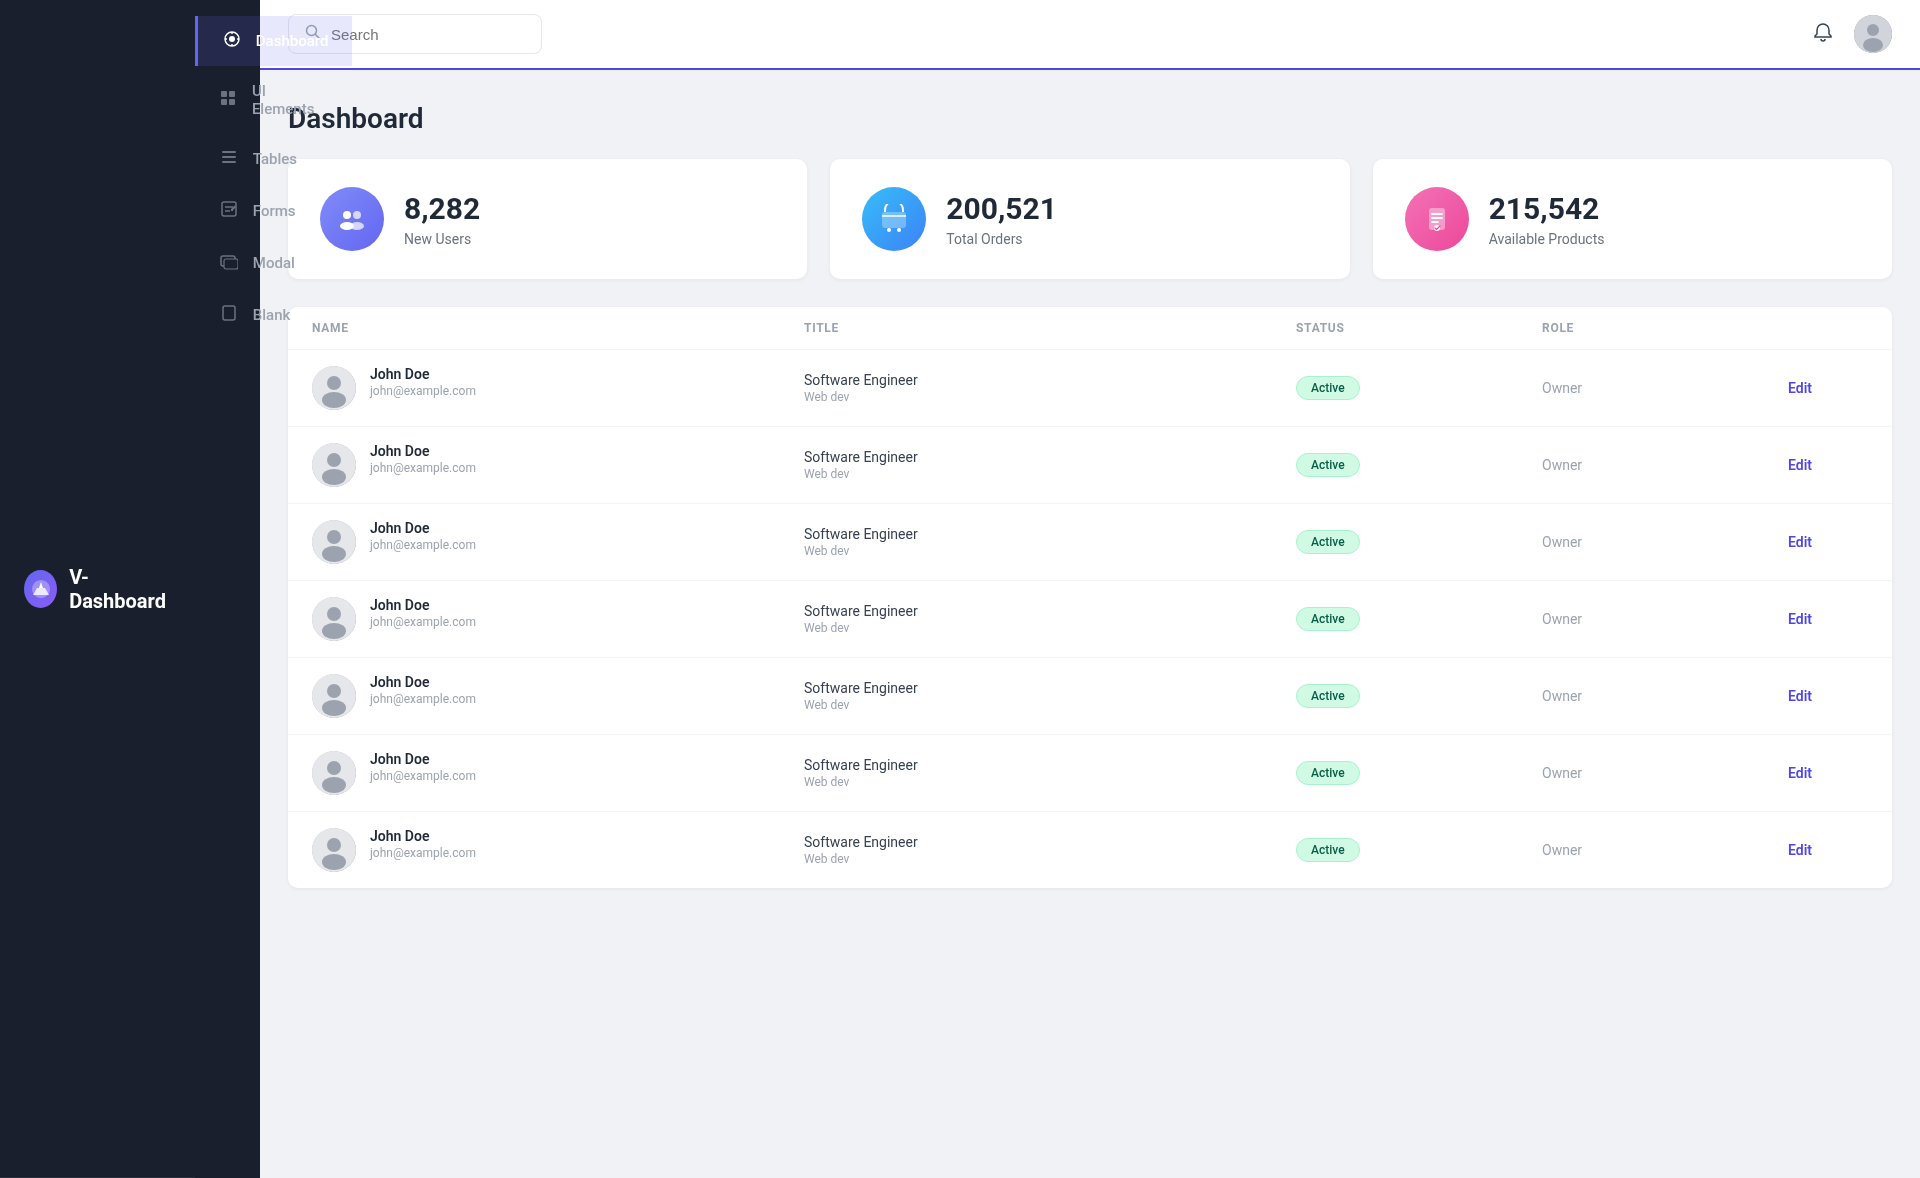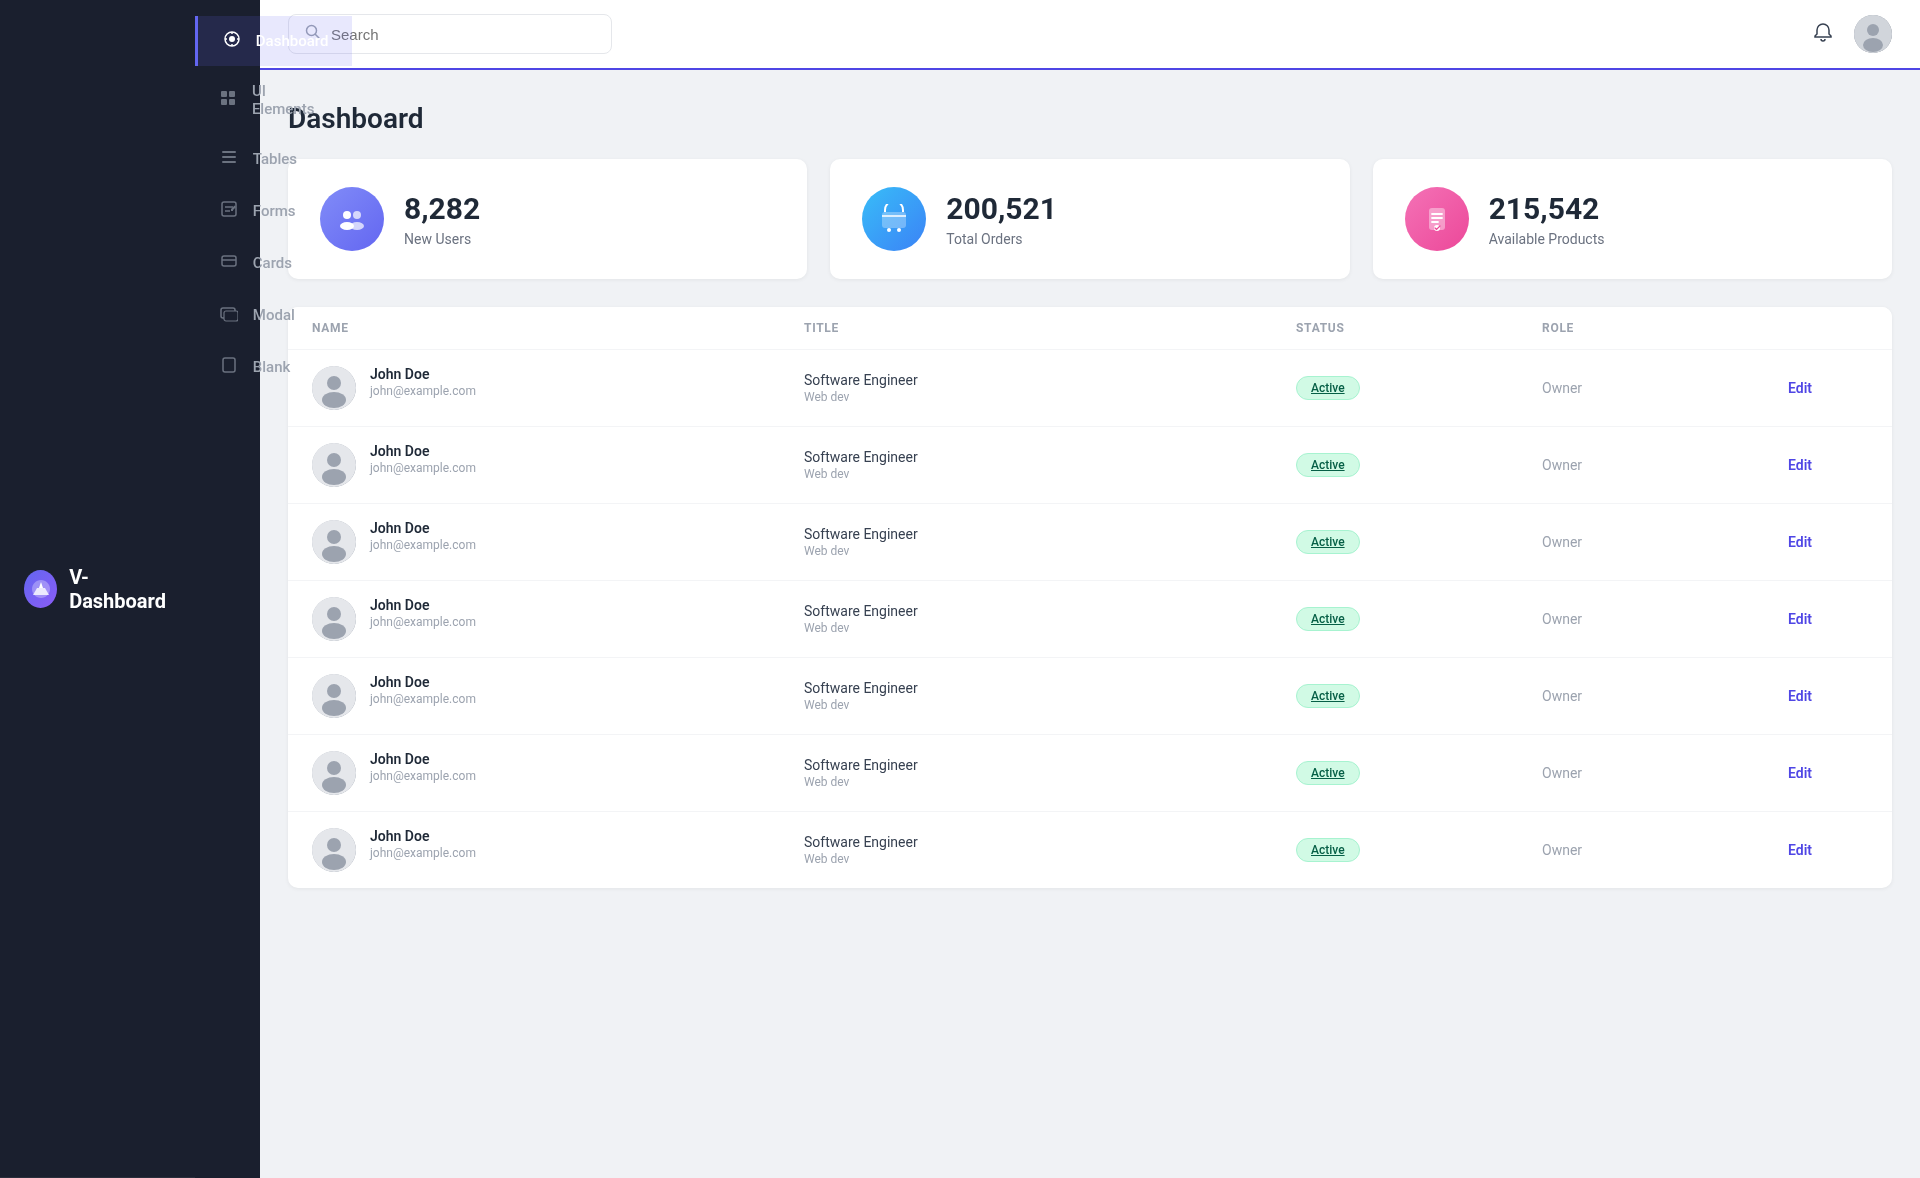--- a/index.html
+++ b/index.html
@@ -86,21 +86,21 @@
       min-height: 70px;
     }
     .search-box {
       display: flex;
       align-items: center;
       gap: 10px;
       background: #fff;
       border: 1.5px solid #e5e7eb;
       border-radius: 8px;
       padding: 9px 16px;
-      width: 324px;
+      width: 254px;
     }
     .search-box input {
       border: none;
       outline: none;
       font-size: 15px;
       color: #374151;
       width: 100%;
       background: transparent;
     }
     .search-icon { color: #9ca3af; font-size: 15px; }
@@ -225,21 +225,20 @@
     .title-sub { font-size: 12px; color: #9ca3af; margin-top: 2px; }
     .status-badge {
       display: inline-block;
       padding: 4px 14px;
       border-radius: 20px;
       font-size: 12px;
       font-weight: 500;
       background: #d1fae5;
       color: #065f46;
       border: 1px solid #a7f3d0;
-      text-decoration: underline;
     }
     .role-cell { font-size: 14px; color: #9ca3af; }
     .edit-link { font-size: 14px; color: #4f46e5; font-weight: 600; cursor: pointer; }
   </style>
 </head>
 <body>
 
 <div class="sidebar">
   <div class="sidebar-logo">
     <div class="logo-icon">
@@ -295,29 +294,20 @@
         <svg width="18" height="18" viewBox="0 0 18 18" fill="none">
           <rect x="2" y="2" width="14" height="14" rx="2" stroke="#6b7280" stroke-width="1.5" fill="none"></rect>
           <line x1="5" y1="7" x2="13" y2="7" stroke="#6b7280" stroke-width="1.5"></line>
           <line x1="5" y1="11" x2="10" y2="11" stroke="#6b7280" stroke-width="1.5"></line>
           <path d="M13 10l3-3-1.5-1.5L11 9v2h2z" fill="#6b7280"></path>
         </svg>
       </span>
       <span>Forms</span>
     </div>
 
-    <div class="sidebar-item">
-      <span class="nav-icon">
-        <svg width="18" height="18" viewBox="0 0 18 18" fill="none">
-          <rect x="2" y="4" width="14" height="10" rx="2" stroke="#6b7280" stroke-width="1.5" fill="none"></rect>
-          <line x1="2" y1="8" x2="16" y2="8" stroke="#6b7280" stroke-width="1.5"></line>
-        </svg>
-      </span>
-      <span>Cards</span>
-    </div>
 
     <div class="sidebar-item">
       <span class="nav-icon">
         <svg width="18" height="18" viewBox="0 0 18 18" fill="none">
           <rect x="1" y="4" width="14" height="10" rx="2" stroke="#6b7280" stroke-width="1.5" fill="none"></rect>
           <rect x="4" y="7" width="14" height="10" rx="2" stroke="#6b7280" stroke-width="1.2" fill="#1a1f2e"></rect>
         </svg>
       </span>
       <span>Modal</span>
     </div>

